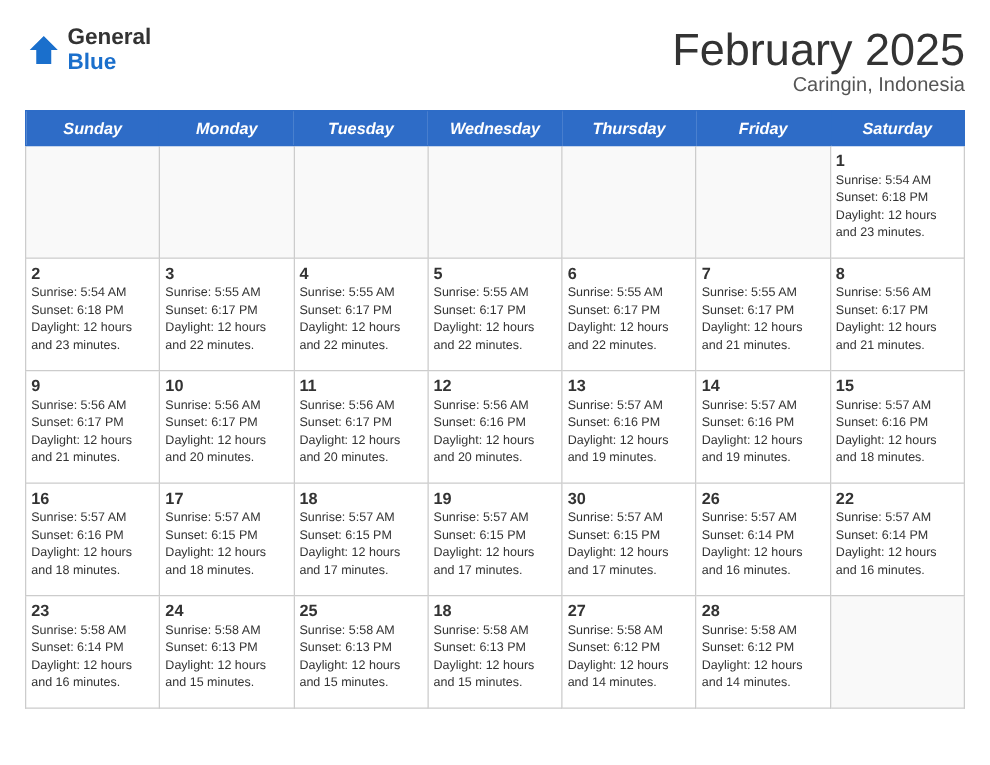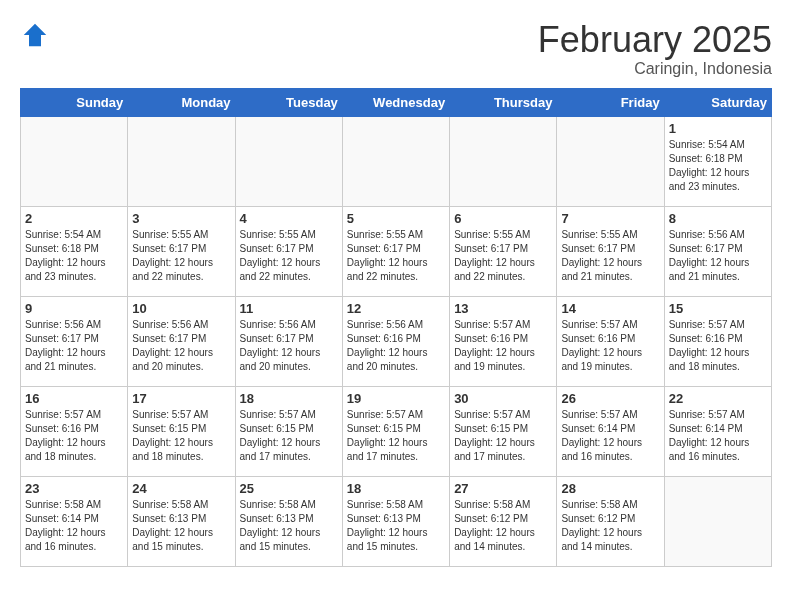--- a/index.html
+++ b/index.html
@@ -50,22 +50,23 @@
       width: 100%;
       border-collapse: collapse;
       border: 1px solid #ccc;
     }
     .calendar th {
       background-color: #2e6cc7;
       color: #fff;
       font-size: 13px;
       font-weight: bold;
       padding: 6px 4px;
-      text-align: right;
+      text-align: center;
       border: 1px solid #2e6cc7;
+      font-style: italic;
     }
     .calendar td {
       border: 1px solid #ccc;
       vertical-align: top;
       padding: 4px;
       width: calc(100% / 7);
       height: 90px;
       font-size: 10.5px;
       color: #333;
     }
@@ -85,20 +86,24 @@
     }
   </style>
 </head>
 <body>
 
 <div class="header">
   <div class="logo">
     <svg class="logo-icon" viewBox="0 0 40 40">
       <polygon points="20,5 35,20 28,20 28,35 12,35 12,20 5,20" fill="#1a6fcc"></polygon>
     </svg>
+    <div class="logo-text">
+      <div class="logo-general">General</div>
+      <div class="logo-blue">Blue</div>
+    </div>
   </div>
   <div class="title-block">
     <div class="month-title">February 2025</div>
     <div class="location">Caringin, Indonesia</div>
   </div>
 </div>
 
 <table class="calendar">
   <thead>
     <tr id="weekday-header">

